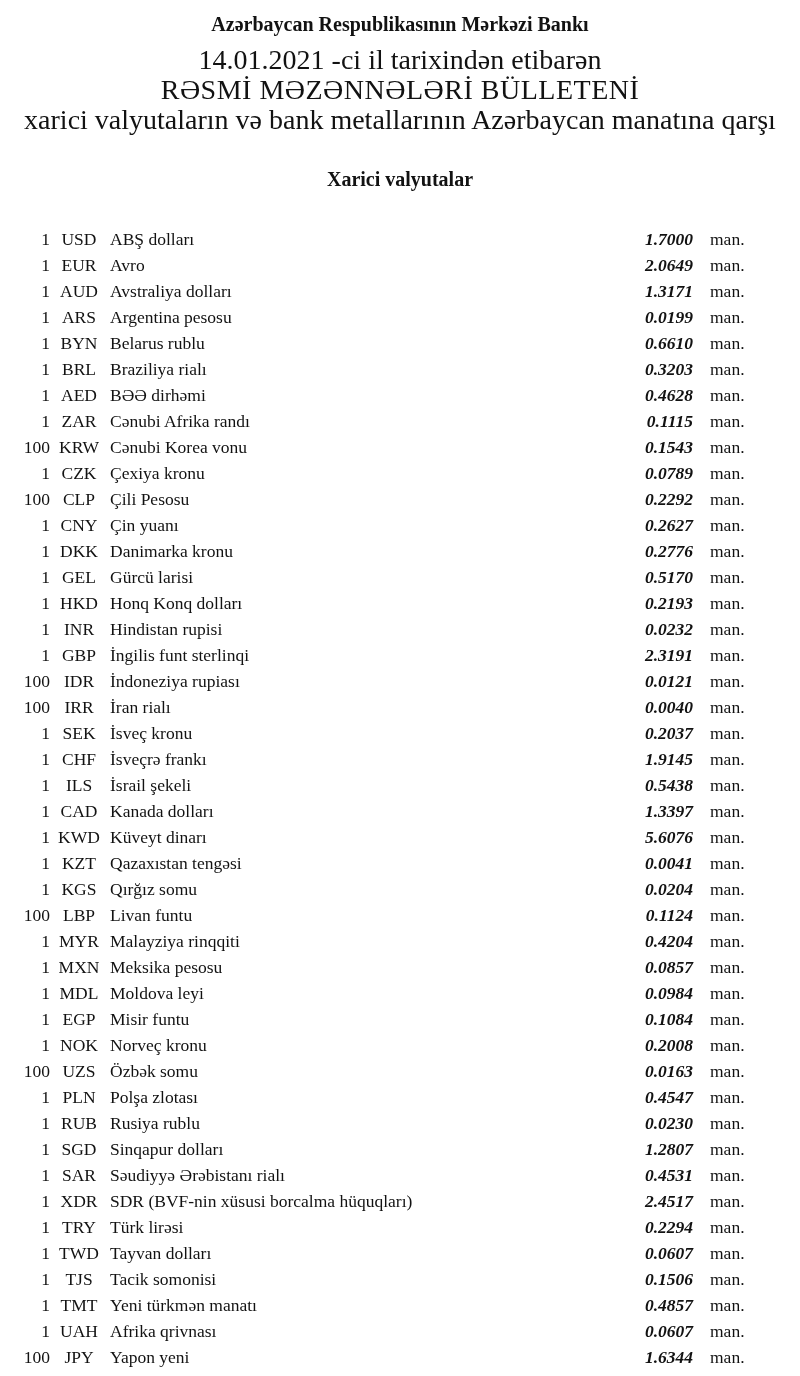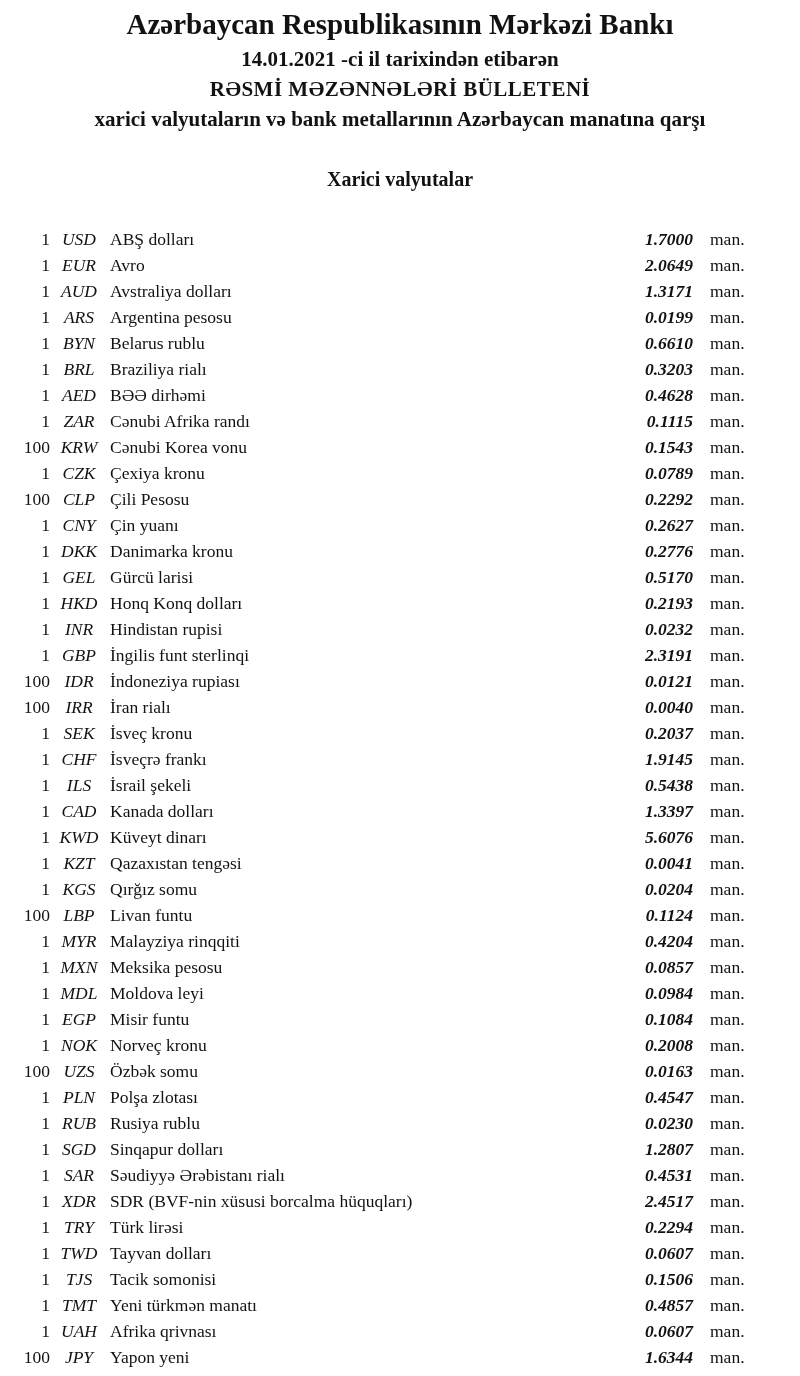--- a/index.html
+++ b/index.html
@@ -12,29 +12,29 @@
     width: 800px;
     height: 1376px;
     box-sizing: border-box;
     font-family: "Liberation Serif", "DejaVu Serif", serif;
     color: #121212;
     background: #ffffff;
     padding-top: 6px;
     overflow: hidden;
   }
   .bank-name {
-    font-size: 29px;
+    font-size: 20px;
     font-weight: bold;
     text-align: center;
     line-height: 36px;
     margin: 0 0 4px 0;
   }
   .hdr-line {
-    font-size: 21px;
-    font-weight: bold;
+    font-size: 28px;
+    font-weight: normal;
     text-align: center;
     line-height: 27px;
     margin: 0 0 3px 0;
   }
   .bulletin-title {
     letter-spacing: 0.5px;
   }
   .section-title {
     font-size: 20px;
     font-weight: bold;
@@ -56,21 +56,20 @@
   }
   .qty {
     width: 50px;
     text-align: right;
     flex: 0 0 auto;
   }
   .code {
     width: 58px;
     text-align: center;
     flex: 0 0 auto;
-    font-style: italic;
   }
   .name {
     flex: 1 1 auto;
     padding-left: 2px;
     text-align: left;
     overflow: hidden;
   }
   .rate {
     width: 92px;
     flex: 0 0 auto;

